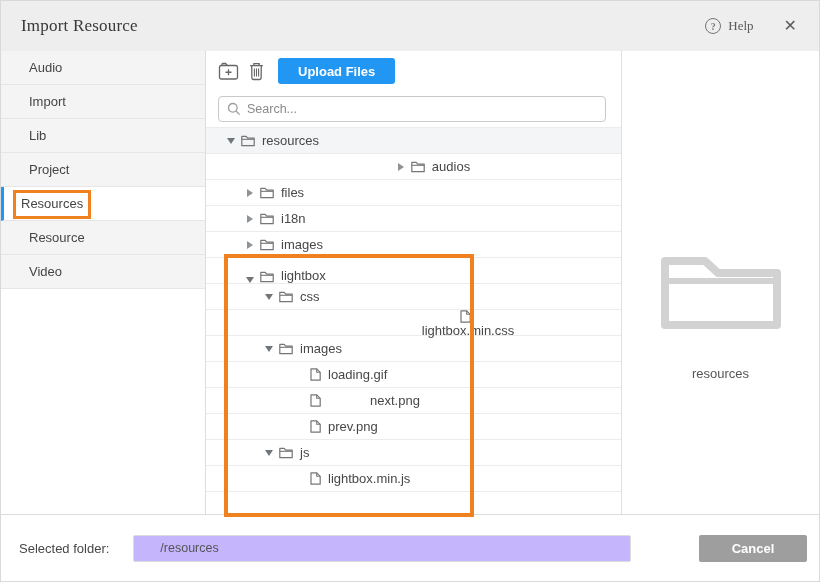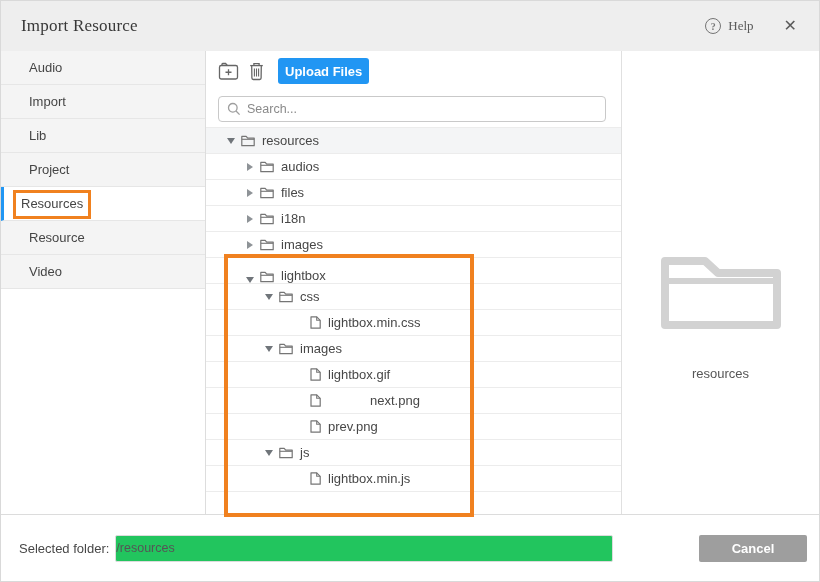--- a/index.html
+++ b/index.html
@@ -28,21 +28,21 @@
                display:flex; align-items:center; padding-left:28px;
                font-size:13px; color:#454545; cursor:pointer; }
   .side-item.selected { background:#ffffff; border-left:3px solid #2196f3; padding-left:17px; }
 
   
   .main { flex:1; position:relative; border-right:1px solid #e0e0e0; }
   .toolbar { position:absolute; top:6px; left:12px; right:15px; height:28px;
              display:flex; align-items:center; }
   .tool-icon { display:flex; align-items:center; justify-content:center; cursor:pointer; }
   .tool-icon + .tool-icon { margin-left:10px; }
-  .upload-btn { margin-left:14px; height:26px; padding:0 7px; background:#2196f3; color:#fff;
+  .upload-btn { margin-left:14px; height:26px; padding:0 20px; background:#2196f3; color:#fff;
                 border:none; border-radius:3px; font-size:13px; font-weight:bold;
                 font-family:"Liberation Sans", sans-serif; cursor:pointer; }
   .search-wrap { position:absolute; top:45px; left:12px; right:15px; height:26px; }
   .search-wrap svg { position:absolute; left:9px; top:6px; }
   .search-input { width:100%; height:26px; border:1px solid #c9c9c9; border-radius:4px;
                   padding:0 8px 0 28px; font-size:12.5px; color:#555; background:#fff;
                   font-family:"Liberation Sans", sans-serif; outline:none; }
   .search-input::placeholder { color:#8a8a8a; }
 
   .tree { position:absolute; top:76px; left:0; right:0; bottom:0; overflow:hidden;
@@ -60,22 +60,22 @@
 
   
   .preview { width:197px; display:flex; flex-direction:column; align-items:center; background:#fff; }
   .big-folder { margin-top:205px; }
   .preview-label { margin-top:36px; font-size:13px; color:#565656; }
 
   
   .footer { position:absolute; left:0; right:0; bottom:0; height:67px; border-top:1px solid #dcdcdc;
             background:#fff; display:flex; align-items:center; padding:0 12px 0 18px; }
   .footer-label { font-size:13px; color:#474747; flex:none; }
-  .folder-input { margin-left:6px; width:498px; height:27px; background:#22c55e;
-                  border:1px solid #dcdcdc; border-radius:2px; padding:0 0; font-size:12.5px;
+  .folder-input { margin-left:24px; width:498px; height:27px; background:#c4b5fd;
+                  border:1px solid #dcdcdc; border-radius:2px; padding:0 26px; font-size:12.5px;
                   color:#555; font-family:"Liberation Sans", sans-serif; outline:none; }
   .footer-spacer { flex:1; }
   .cancel-btn { width:108px; height:27px; background:#9e9e9e; color:#fff; border:none;
                 border-radius:2px; font-size:13px; font-weight:bold;
                 font-family:"Liberation Sans", sans-serif; cursor:pointer; }
 
   
   .annotation { position:absolute; border-style:solid; border-color:#f0811f;
                 pointer-events:none; z-index:10; background:transparent; }
   .ann-resources { left:12px; top:189px; width:78px; height:29px; border-width:3px; }
@@ -156,66 +156,66 @@
               <i class="tri-down"></i>
             </span>
             <span class="node-icon">
               <svg width="14" height="12" viewBox="0 0 14 12" fill="none">
                 <path d="M0.8 1.4 H5.2 L6.7 3.1 H13.2 V10.7 H0.8 Z" stroke="#757575" stroke-width="1.2" stroke-linejoin="round"></path>
                 <path d="M0.8 4.3 H13.2" stroke="#757575" stroke-width="1.1"></path>
               </svg>
             </span>
             <span class="node-label">resources</span>
           </div>
+          <div class="tree-row" style="padding-left: 36px; justify-content: center;">
+            <span class="arrow">
+              <i class="tri-right"></i>
+            </span>
+            <span class="node-icon">
+              <svg width="14" height="12" viewBox="0 0 14 12" fill="none">
+                <path d="M0.8 1.4 H5.2 L6.7 3.1 H13.2 V10.7 H0.8 Z" stroke="#757575" stroke-width="1.2" stroke-linejoin="round"></path>
+                <path d="M0.8 4.3 H13.2" stroke="#757575" stroke-width="1.1"></path>
+              </svg>
+            </span>
+            <span class="node-label">audios</span>
+          </div>
           <div class="tree-row" style="padding-left: 36px;">
             <span class="arrow">
               <i class="tri-right"></i>
             </span>
             <span class="node-icon">
               <svg width="14" height="12" viewBox="0 0 14 12" fill="none">
                 <path d="M0.8 1.4 H5.2 L6.7 3.1 H13.2 V10.7 H0.8 Z" stroke="#757575" stroke-width="1.2" stroke-linejoin="round"></path>
                 <path d="M0.8 4.3 H13.2" stroke="#757575" stroke-width="1.1"></path>
               </svg>
             </span>
-            <span class="node-label">audios</span>
+            <span class="node-label">files</span>
           </div>
           <div class="tree-row" style="padding-left: 36px;">
             <span class="arrow">
               <i class="tri-right"></i>
             </span>
             <span class="node-icon">
               <svg width="14" height="12" viewBox="0 0 14 12" fill="none">
                 <path d="M0.8 1.4 H5.2 L6.7 3.1 H13.2 V10.7 H0.8 Z" stroke="#757575" stroke-width="1.2" stroke-linejoin="round"></path>
                 <path d="M0.8 4.3 H13.2" stroke="#757575" stroke-width="1.1"></path>
               </svg>
             </span>
-            <span class="node-label">files</span>
+            <span class="node-label">i18n</span>
           </div>
           <div class="tree-row" style="padding-left: 36px;">
             <span class="arrow">
               <i class="tri-right"></i>
             </span>
             <span class="node-icon">
               <svg width="14" height="12" viewBox="0 0 14 12" fill="none">
                 <path d="M0.8 1.4 H5.2 L6.7 3.1 H13.2 V10.7 H0.8 Z" stroke="#757575" stroke-width="1.2" stroke-linejoin="round"></path>
                 <path d="M0.8 4.3 H13.2" stroke="#757575" stroke-width="1.1"></path>
               </svg>
             </span>
-            <span class="node-label">i18n</span>
-          </div>
-          <div class="tree-row" style="padding-left: 36px;">
-            <span class="arrow">
-              <i class="tri-right"></i>
-            </span>
-            <span class="node-icon">
-              <svg width="14" height="12" viewBox="0 0 14 12" fill="none">
-                <path d="M0.8 1.4 H5.2 L6.7 3.1 H13.2 V10.7 H0.8 Z" stroke="#757575" stroke-width="1.2" stroke-linejoin="round"></path>
-                <path d="M0.8 4.3 H13.2" stroke="#757575" stroke-width="1.1"></path>
-              </svg>
-            </span>
             <span class="node-label">images</span>
           </div>
           <div class="tree-row" style="padding-left: 36px; align-items: flex-end;">
             <span class="arrow">
               <i class="tri-down"></i>
             </span>
             <span class="node-icon">
               <svg width="14" height="12" viewBox="0 0 14 12" fill="none">
                 <path d="M0.8 1.4 H5.2 L6.7 3.1 H13.2 V10.7 H0.8 Z" stroke="#757575" stroke-width="1.2" stroke-linejoin="round"></path>
                 <path d="M0.8 4.3 H13.2" stroke="#757575" stroke-width="1.1"></path>
@@ -228,49 +228,49 @@
               <i class="tri-down"></i>
             </span>
             <span class="node-icon">
               <svg width="14" height="12" viewBox="0 0 14 12" fill="none">
                 <path d="M0.8 1.4 H5.2 L6.7 3.1 H13.2 V10.7 H0.8 Z" stroke="#757575" stroke-width="1.2" stroke-linejoin="round"></path>
                 <path d="M0.8 4.3 H13.2" stroke="#757575" stroke-width="1.1"></path>
               </svg>
             </span>
             <span class="node-label">css</span>
           </div>
+          <div class="tree-row" style="padding-left: 102px; flex-direction: column;">
+            <span class="node-icon">
+              <svg width="11" height="13" viewBox="0 0 11 13" fill="none">
+                <path d="M1 0.8 H6.7 L10.2 4.3 V12.2 H1 Z" stroke="#757575" stroke-width="1.2" stroke-linejoin="round"></path>
+                <path d="M6.7 0.8 V4.3 H10.2" stroke="#757575" stroke-width="1.1"></path>
+              </svg>
+            </span>
+            <span class="node-label">lightbox.min.css</span>
+          </div>
+          <div class="tree-row" style="padding-left: 55px;">
+            <span class="arrow">
+              <i class="tri-down"></i>
+            </span>
+            <span class="node-icon">
+              <svg width="14" height="12" viewBox="0 0 14 12" fill="none">
+                <path d="M0.8 1.4 H5.2 L6.7 3.1 H13.2 V10.7 H0.8 Z" stroke="#757575" stroke-width="1.2" stroke-linejoin="round"></path>
+                <path d="M0.8 4.3 H13.2" stroke="#757575" stroke-width="1.1"></path>
+              </svg>
+            </span>
+            <span class="node-label">images</span>
+          </div>
           <div class="tree-row" style="padding-left: 102px;">
             <span class="node-icon">
               <svg width="11" height="13" viewBox="0 0 11 13" fill="none">
                 <path d="M1 0.8 H6.7 L10.2 4.3 V12.2 H1 Z" stroke="#757575" stroke-width="1.2" stroke-linejoin="round"></path>
                 <path d="M6.7 0.8 V4.3 H10.2" stroke="#757575" stroke-width="1.1"></path>
               </svg>
             </span>
-            <span class="node-label">lightbox.min.css</span>
-          </div>
-          <div class="tree-row" style="padding-left: 55px;">
-            <span class="arrow">
-              <i class="tri-down"></i>
-            </span>
-            <span class="node-icon">
-              <svg width="14" height="12" viewBox="0 0 14 12" fill="none">
-                <path d="M0.8 1.4 H5.2 L6.7 3.1 H13.2 V10.7 H0.8 Z" stroke="#757575" stroke-width="1.2" stroke-linejoin="round"></path>
-                <path d="M0.8 4.3 H13.2" stroke="#757575" stroke-width="1.1"></path>
-              </svg>
-            </span>
-            <span class="node-label">images</span>
-          </div>
-          <div class="tree-row" style="padding-left: 102px;">
-            <span class="node-icon">
-              <svg width="11" height="13" viewBox="0 0 11 13" fill="none">
-                <path d="M1 0.8 H6.7 L10.2 4.3 V12.2 H1 Z" stroke="#757575" stroke-width="1.2" stroke-linejoin="round"></path>
-                <path d="M6.7 0.8 V4.3 H10.2" stroke="#757575" stroke-width="1.1"></path>
-              </svg>
-            </span>
-            <span class="node-label">lightbox.gif</span>
+            <span class="node-label">loading.gif</span>
           </div>
           <div class="tree-row" style="padding-left: 102px; gap: 42px;">
             <span class="node-icon">
               <svg width="11" height="13" viewBox="0 0 11 13" fill="none">
                 <path d="M1 0.8 H6.7 L10.2 4.3 V12.2 H1 Z" stroke="#757575" stroke-width="1.2" stroke-linejoin="round"></path>
                 <path d="M6.7 0.8 V4.3 H10.2" stroke="#757575" stroke-width="1.1"></path>
               </svg>
             </span>
             <span class="node-label">next.png</span>
           </div>

